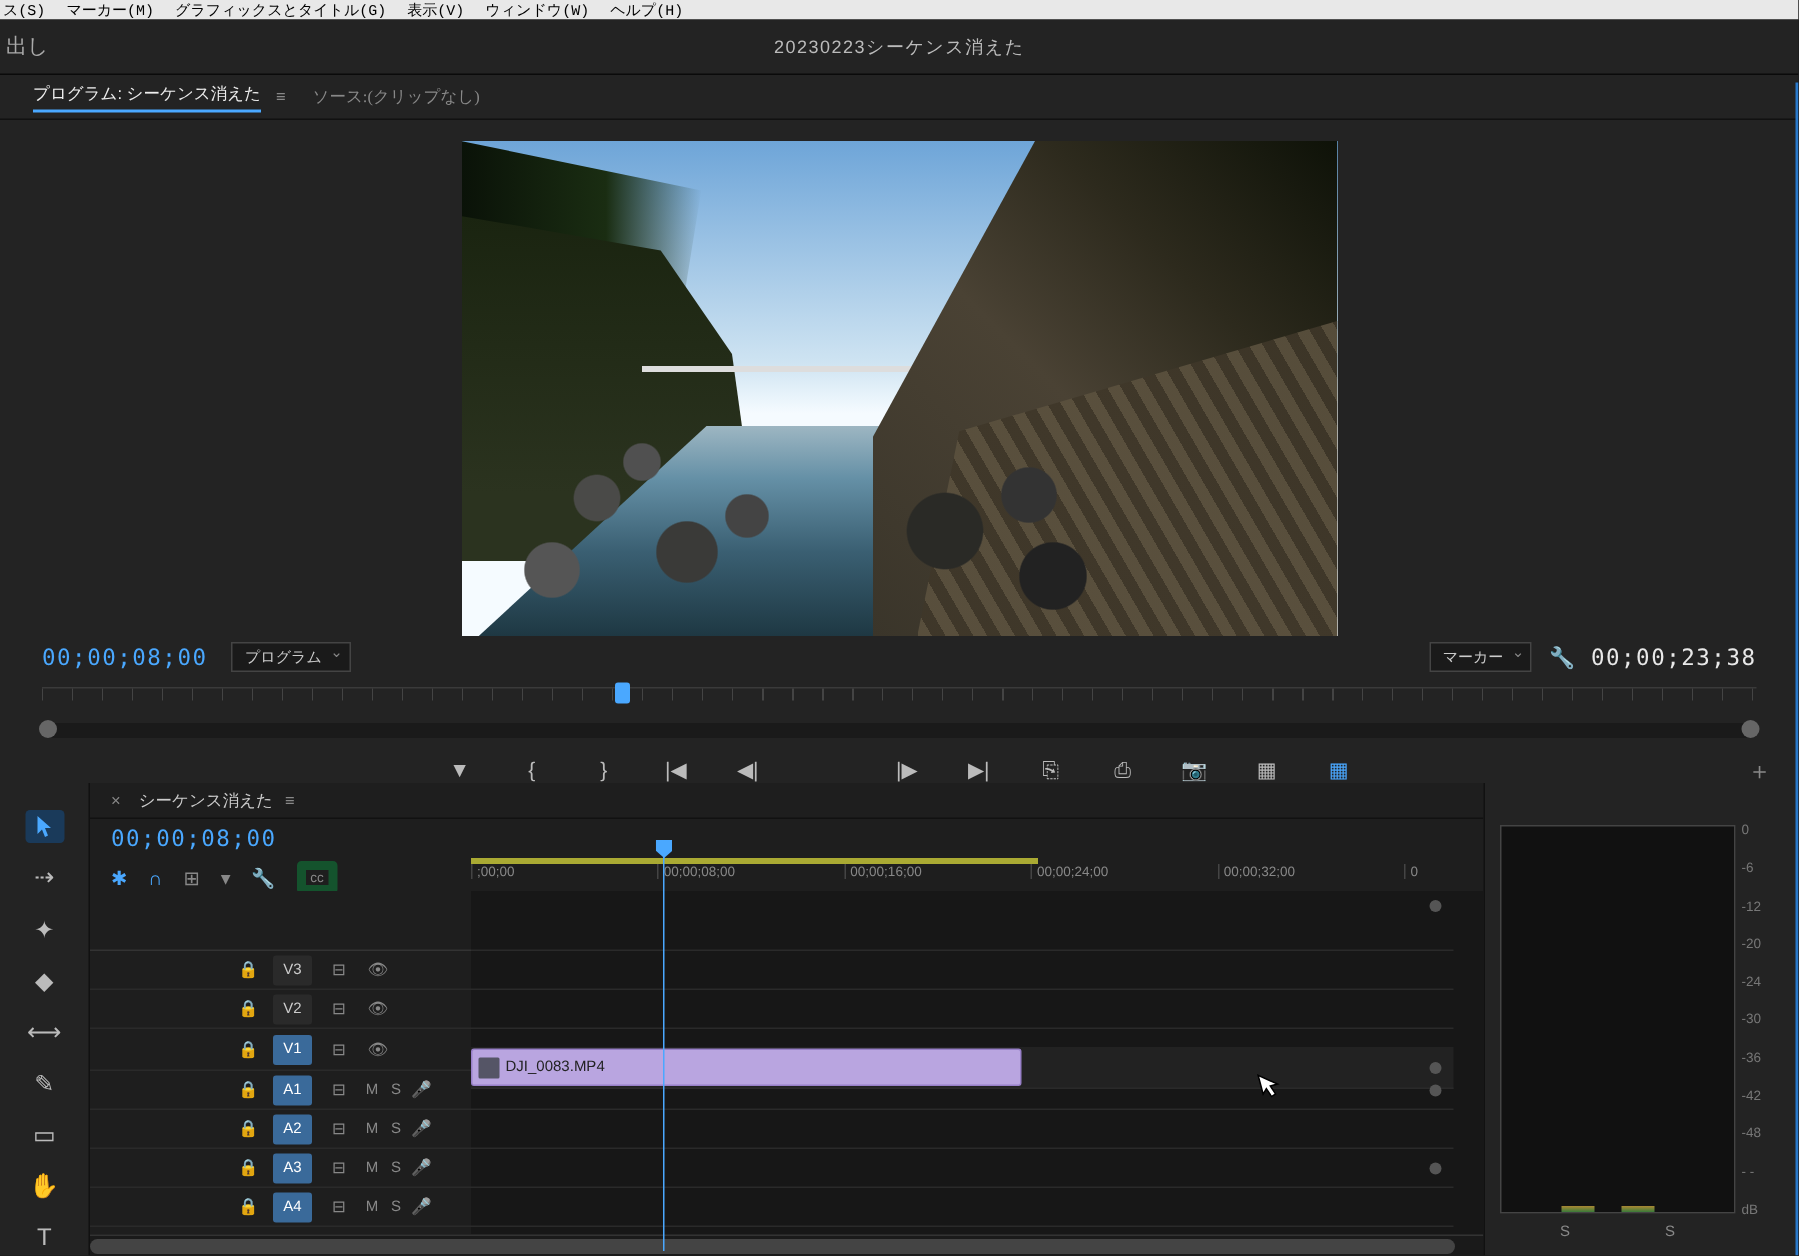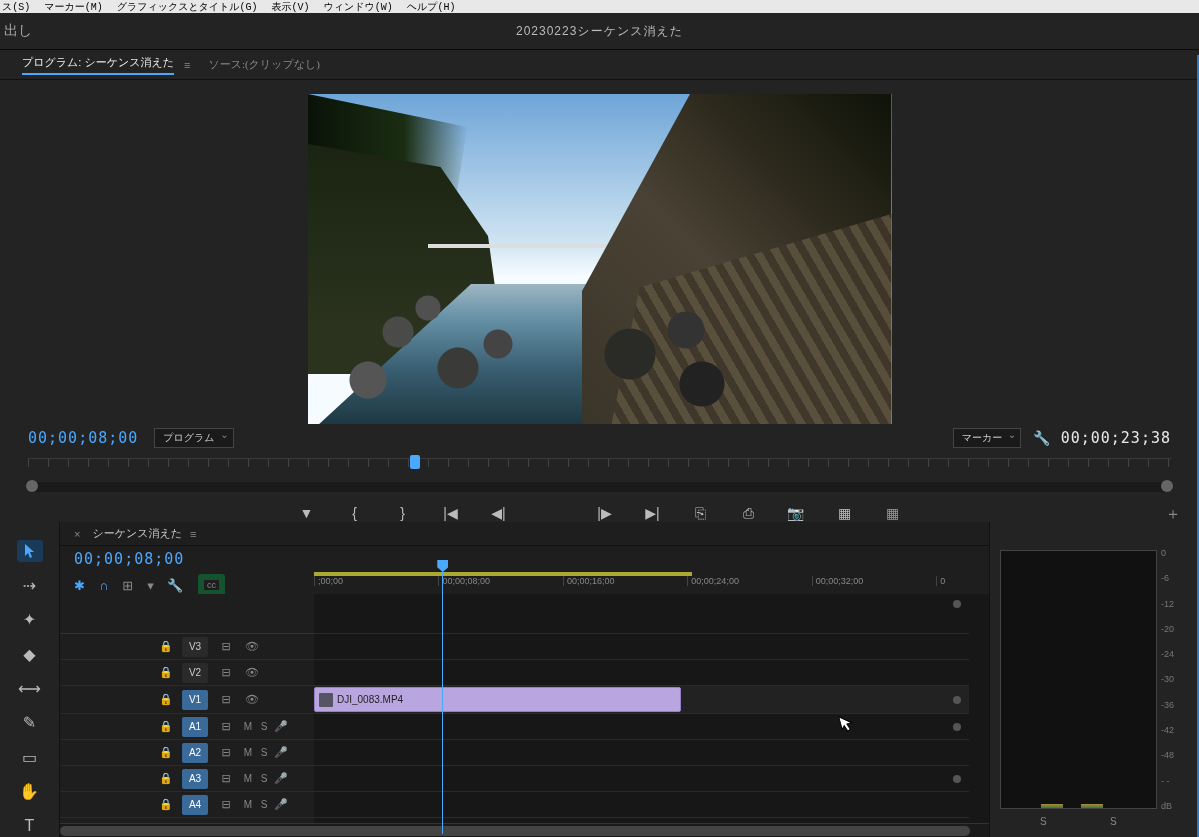--- a/index.html
+++ b/index.html
@@ -294,21 +294,21 @@
           <span class="tr-mic">🎤</span>
         </div>
       </div>
 
       <div class="tl-track-content">
         <div class="content-row" style="top:0;height:40px">
             <div class="track-dot" style="top:6px"></div>
           </div>
         <div class="content-row" style="top:40px"></div>
         <div class="content-row" style="top:66px"></div>
-        <div class="content-row tall" style="top:92px;height:28px;background:#222">
+        <div class="content-row tall" style="top:104px;height:28px;background:#222">
           <div class="clip" style="left:0;width:56%">
             <div class="thumb"></div>
             <span class="name">DJI_0083.MP4</span>
           </div>
           <div class="track-dot" style="top:10px"></div>
         </div>
         <div class="content-row" style="top:120px">
             <div class="track-dot" style="top:9px"></div>
           </div>
         <div class="content-row" style="top:146px"></div>

